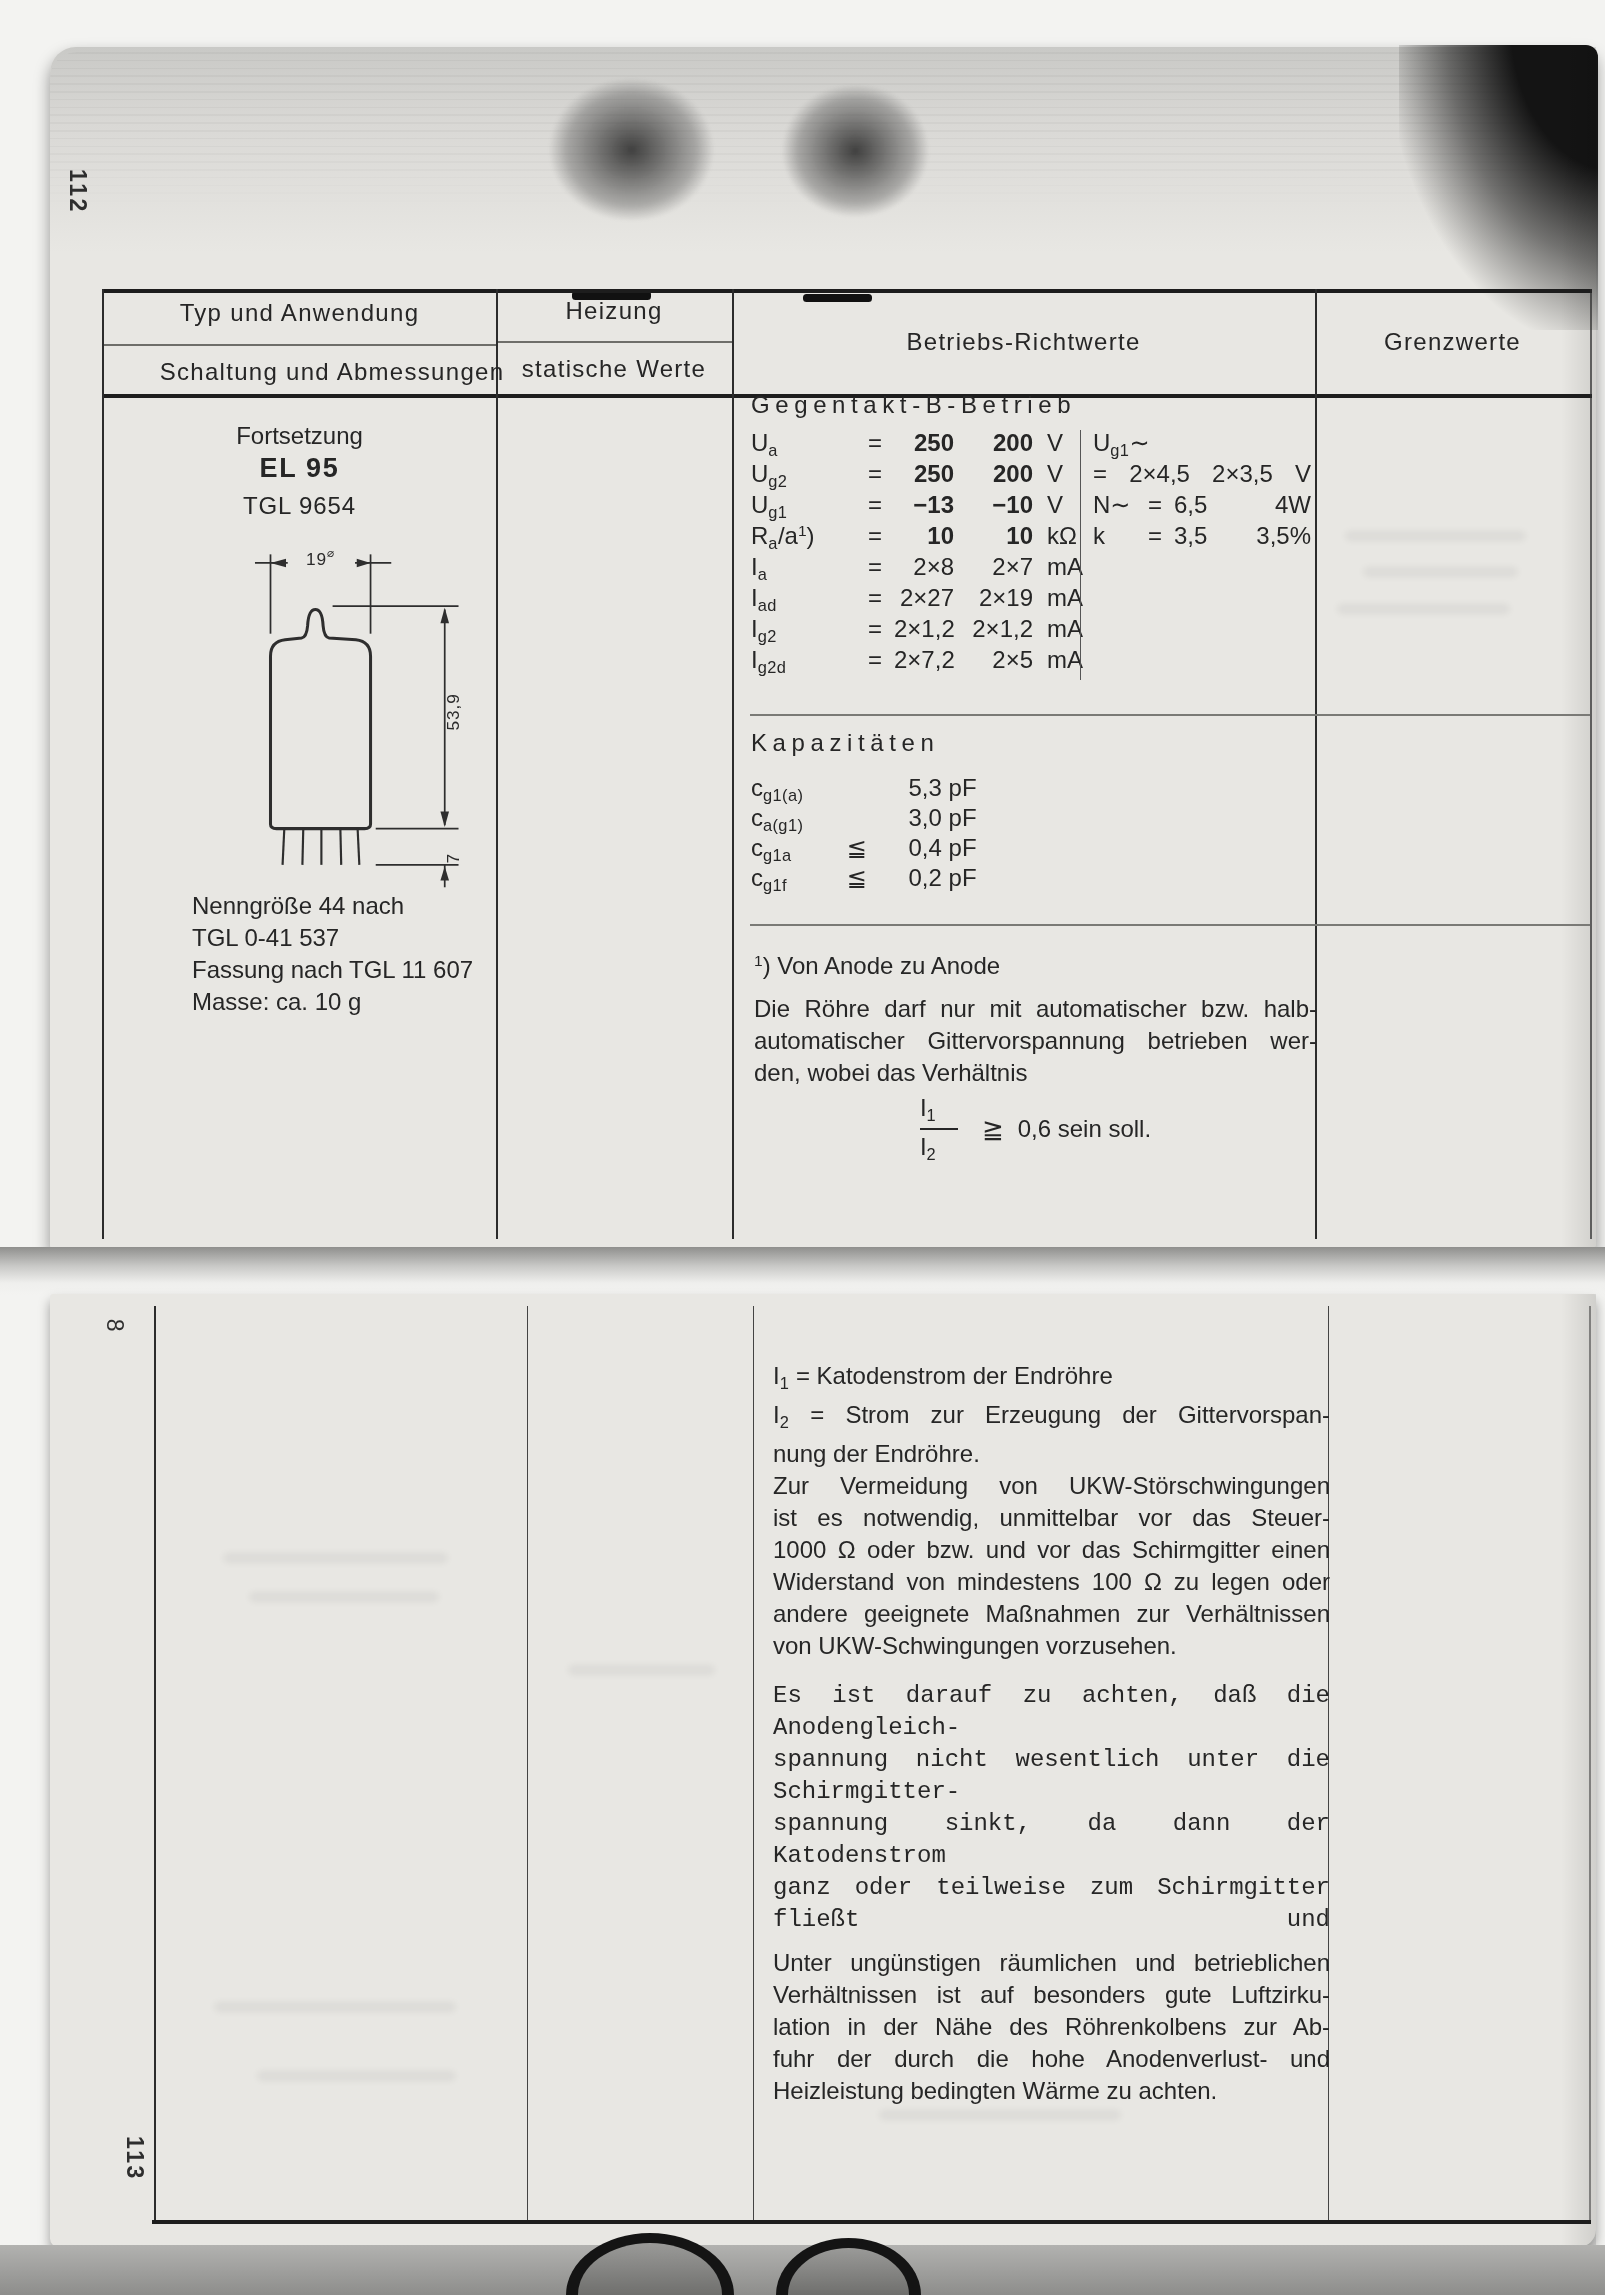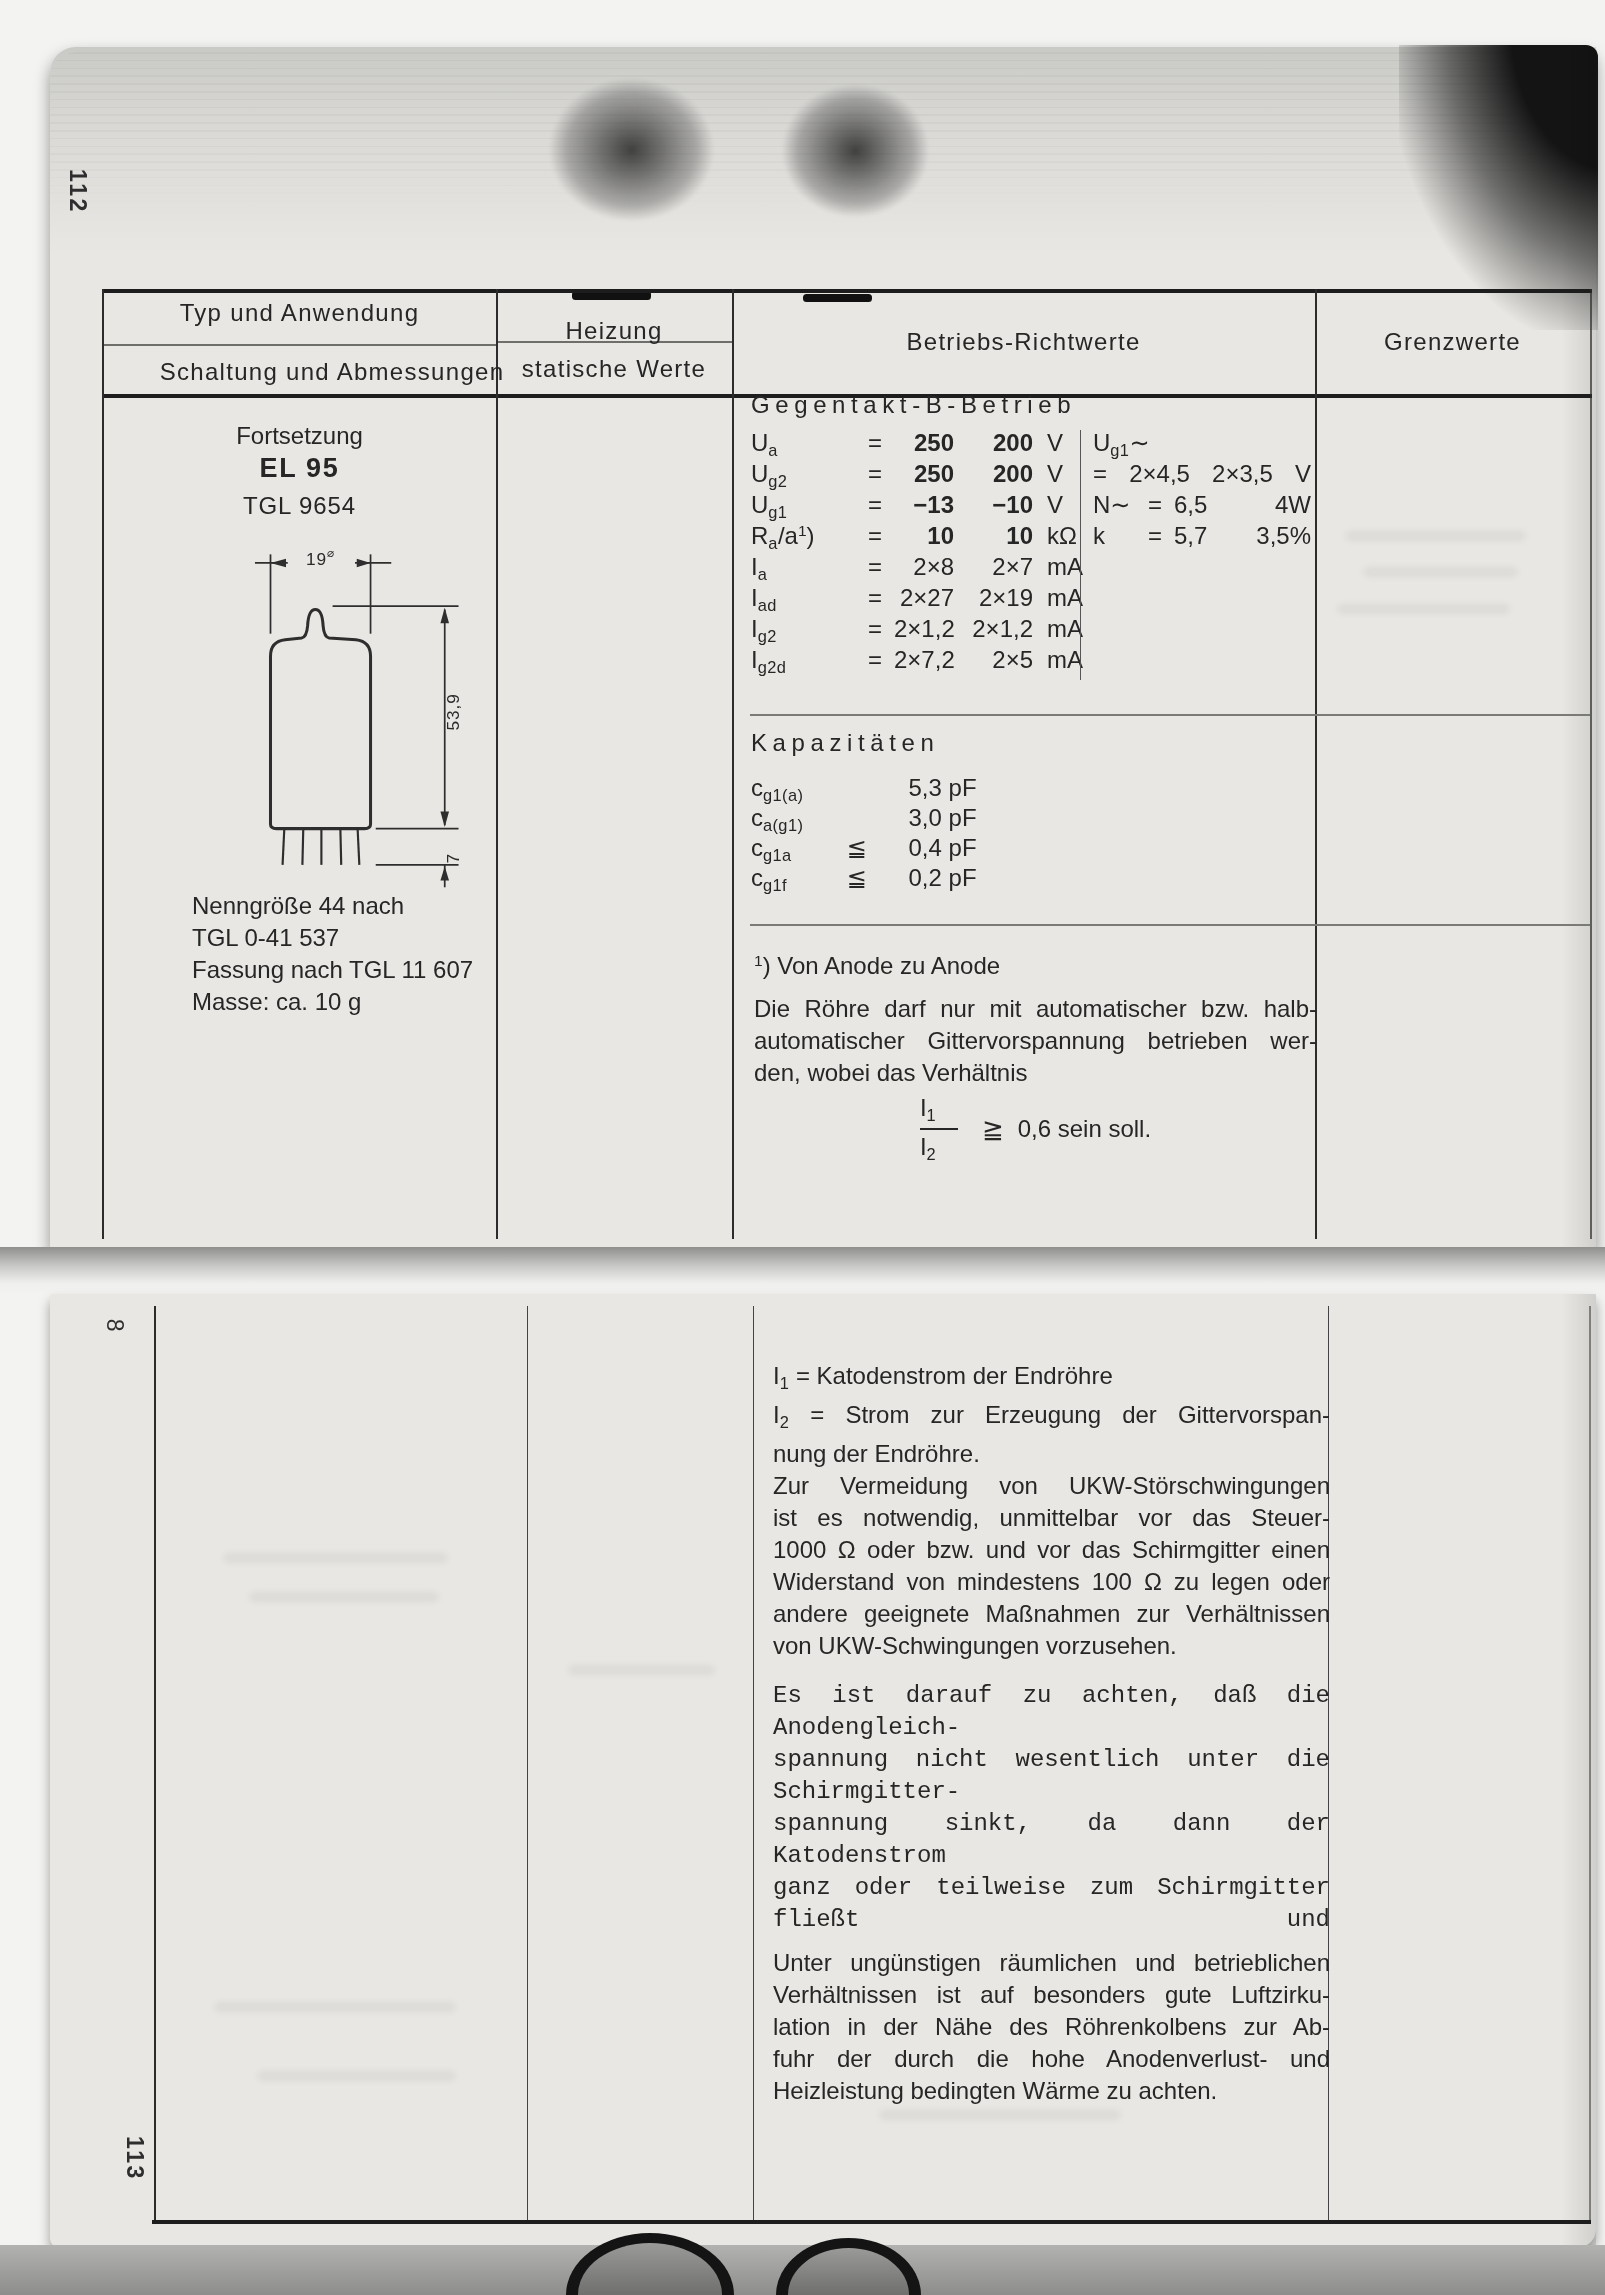--- a/index.html
+++ b/index.html
@@ -82,21 +82,21 @@
   <div class="thin" style="left:52px;top:297px;width:395px;"></div>
   <div class="thin" style="left:446px;top:294px;width:236px;"></div>
   <div class="vl" style="left:52px;top:242px;height:950px;"></div>
   <div class="vl" style="left:446px;top:242px;height:950px;"></div>
   <div class="vl" style="left:682px;top:242px;height:950px;"></div>
   <div class="vl" style="left:1265px;top:242px;height:950px;"></div>
   <div class="vl" style="left:1540px;top:242px;height:950px;opacity:.7;"></div>
 
   <div class="abs hdr ctr" style="left:52px;width:395px;top:252px;">Typ und Anwendung</div>
   <div class="abs hdr ctr" style="left:52px;width:460px;top:311px;">Schaltung und Abmessungen</div>
-  <div class="abs hdr ctr" style="left:446px;width:236px;top:250px;margin-top:20px;">Heizung</div>
+  <div class="abs hdr ctr" style="left:446px;width:236px;top:250px;">Heizung</div>
   <div class="abs hdr ctr" style="left:446px;width:236px;top:308px;">statische Werte</div>
   <div class="abs hdr ctr" style="left:682px;width:583px;top:281px;">Betriebs-Richtwerte</div>
   <div class="abs hdr ctr" style="left:1265px;width:275px;top:281px;">Grenzwerte</div>
 
   <div class="abs body28 ctr" style="left:52px;width:395px;top:373px;">Fortsetzung</div>
   <div class="abs ctr" style="left:52px;width:395px;top:406px;font-size:27px;font-weight:bold;letter-spacing:1.7px;">EL 95</div>
   <div class="abs body28 ctr" style="left:52px;width:395px;top:443px;letter-spacing:0.9px;">TGL 9654</div>
 
   <svg class="abs" style="left:203px;top:497px;" width="242" height="345" viewBox="0 0 280 400">
 
@@ -208,21 +208,21 @@
     </div>
     <div class="siderow">
       <span>N∼</span>
       <span>=</span>
       <span>6,5</span>
       <span>4W</span>
     </div>
     <div class="siderow">
       <span>k</span>
       <span>=</span>
-      <span>5,7</span>
+      <span>3,5</span>
       <span>3,5%</span>
     </div>
   </div>
 
   <div class="thin" style="left:700px;top:667px;width:840px;background:#7a7a76;"></div>
   <div class="abs sectitle" style="left:701px;top:682px;">Kapazitäten</div>
   <div class="abs" style="left:701px;top:727px;width:363px;">
     <div class="caprow">
       <span><span>c</span><span class="sb">g1(a)</span></span>
       <span class="ctr"></span>

